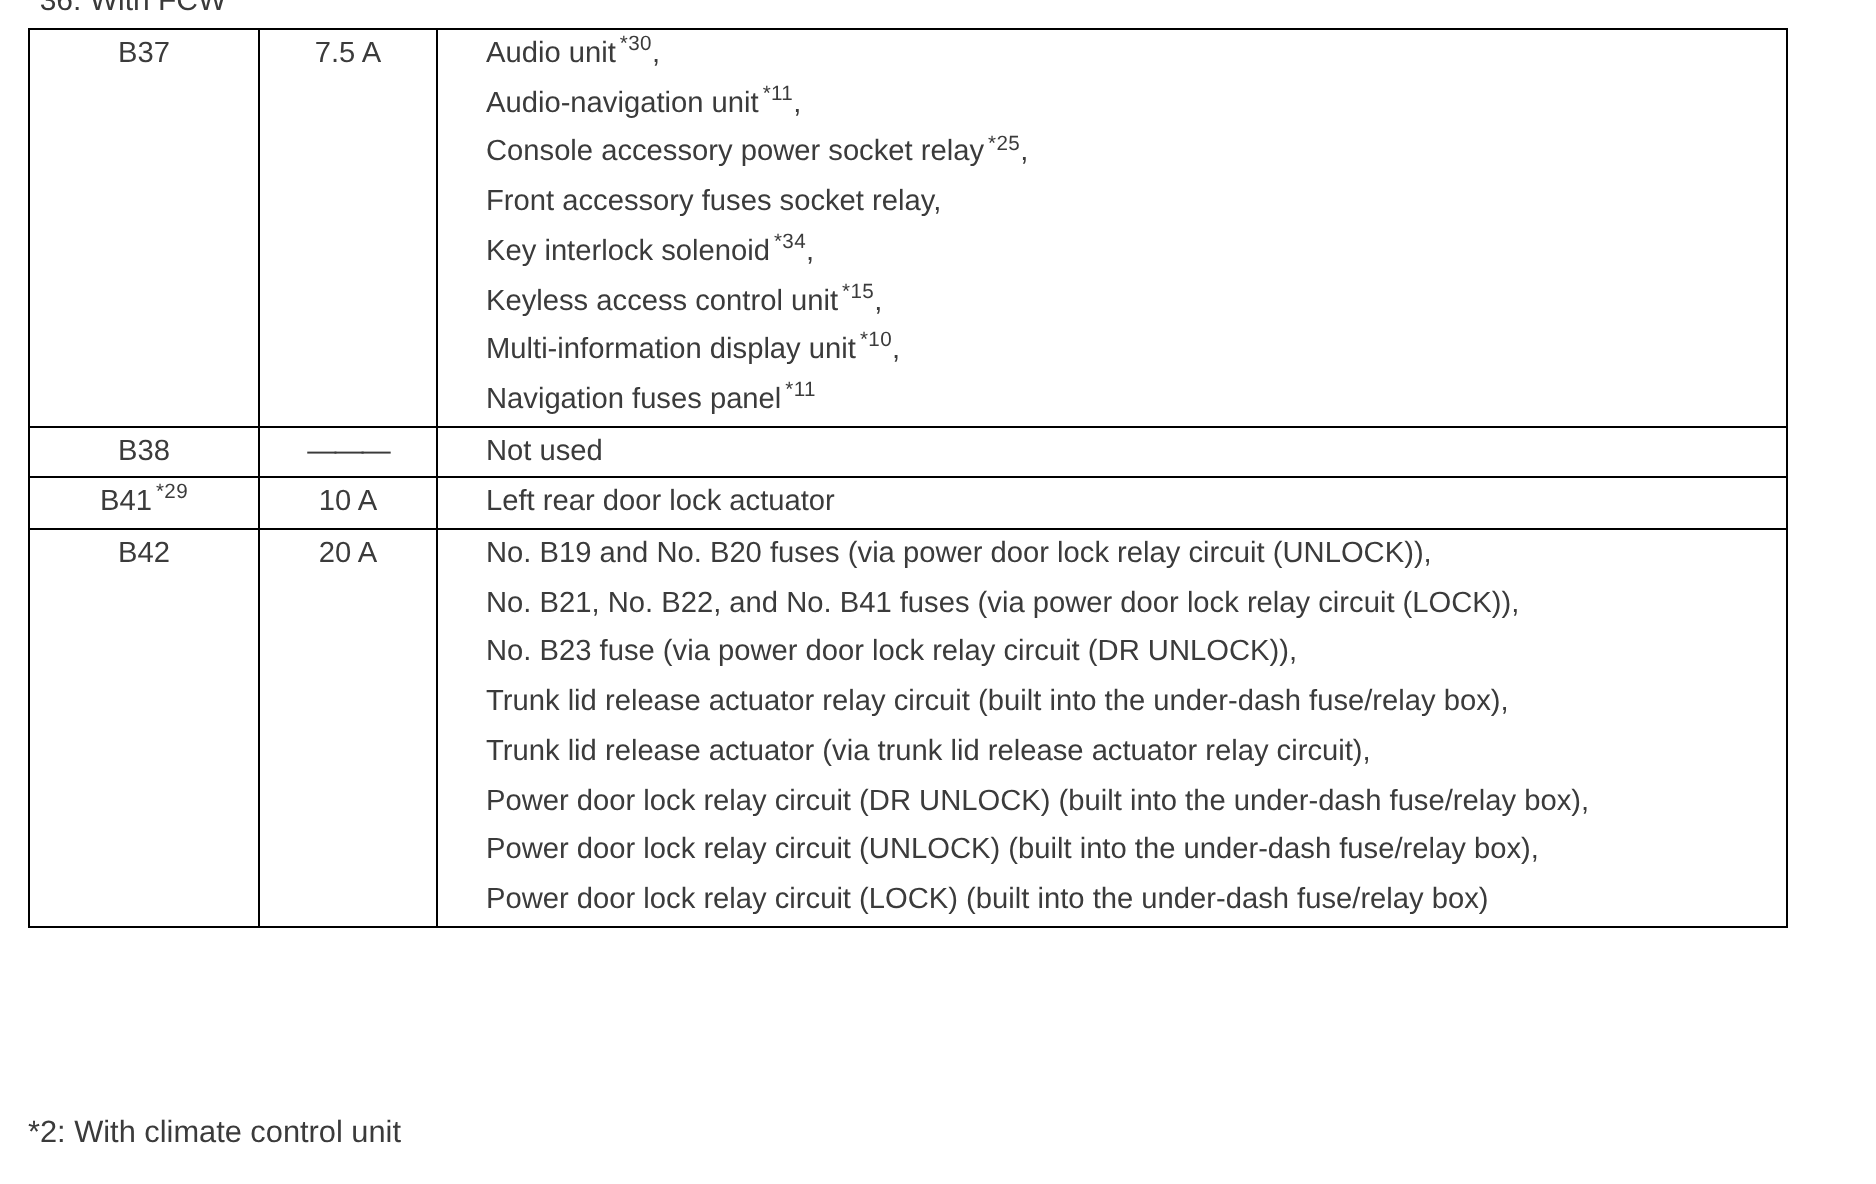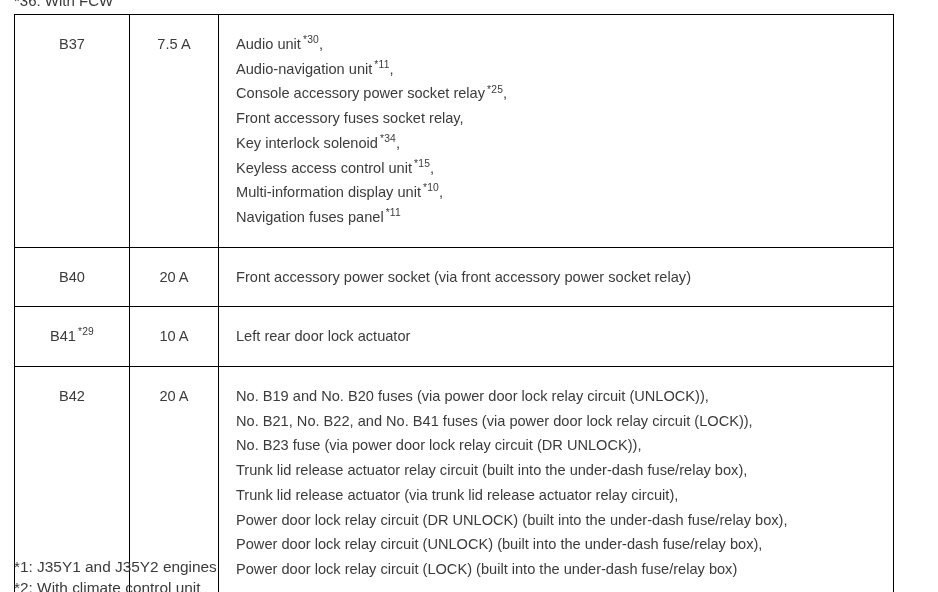--- a/index.html
+++ b/index.html
@@ -38,21 +38,21 @@
   table.fuse-table {
     position: absolute;
     left: 14px;
     top: 14px;
     width: 879px;
     border-collapse: collapse;
     table-layout: fixed;
   }
   table.fuse-table td {
     border: 1.4px solid #000000;
-    padding: 17px;
+    padding: 0;
     vertical-align: top;
     font-size: 14.6px;
     color: #3b3b3b;
   }
   col.c-fuse  { width: 115px; }
   col.c-amp   { width: 89px;  }
   col.c-desc  { width: 675px; }
 
   td.fuse-cell, td.amp-cell {
     text-align: center;
@@ -60,20 +60,21 @@
     white-space: nowrap;
   }
   td.desc-cell {
     text-align: left;
     padding: 5px 0 4px 6px;
   }
   .desc-line {
     display: block;
     line-height: 24.7px;
     white-space: nowrap;
+    margin-left: 24px;
   }
   .rowline { line-height: 24.7px; }
 
   sup.fn {
     font-size: 10.3px;
     vertical-align: super;
     line-height: 0;
     margin-left: 2px;
     letter-spacing: 0.2px;
   }
@@ -119,24 +120,24 @@
             <span class="desc-line"><span>Audio-navigation unit</span><sup class="fn">*11</sup><span>,</span></span>
             <span class="desc-line"><span>Console accessory power socket relay</span><sup class="fn">*25</sup><span>,</span></span>
             <span class="desc-line"><span>Front accessory fuses socket relay,</span></span>
             <span class="desc-line"><span>Key interlock solenoid</span><sup class="fn">*34</sup><span>,</span></span>
             <span class="desc-line"><span>Keyless access control unit</span><sup class="fn">*15</sup><span>,</span></span>
             <span class="desc-line"><span>Multi-information display unit</span><sup class="fn">*10</sup><span>,</span></span>
             <span class="desc-line"><span>Navigation fuses panel</span><sup class="fn">*11</sup></span>
           </td>
         </tr>
         <tr>
-          <td class="fuse-cell"><span class="rowline">B40</span></td>
-          <td class="amp-cell"><span class="rowline">20 A</span></td>
+          <td class="fuse-cell"><span class="rowline">B38</span></td>
+          <td class="amp-cell"><span class="rowline dashes">———</span></td>
           <td class="desc-cell">
-            <span class="desc-line"><span>Front accessory power socket (via front accessory power socket relay)</span></span>
+            <span class="desc-line"><span>Not used</span></span>
           </td>
         </tr>
         <tr>
           <td class="fuse-cell"><span class="rowline">B41</span><sup class="fn">*29</sup></td>
           <td class="amp-cell"><span class="rowline">10 A</span></td>
           <td class="desc-cell">
             <span class="desc-line"><span>Left rear door lock actuator</span></span>
           </td>
         </tr>
         <tr>
@@ -150,17 +151,16 @@
             <span class="desc-line"><span>Trunk lid release actuator (via trunk lid release actuator relay circuit),</span></span>
             <span class="desc-line"><span>Power door lock relay circuit (DR UNLOCK) (built into the under-dash fuse/relay box),</span></span>
             <span class="desc-line"><span>Power door lock relay circuit (UNLOCK) (built into the under-dash fuse/relay box),</span></span>
             <span class="desc-line"><span>Power door lock relay circuit (LOCK) (built into the under-dash fuse/relay box)</span></span>
           </td>
         </tr>
       </tbody>
   </table>
 
   <div class="footnotes">
-      <span class="fn-line">*1: J35Y1 and J35Y2 engines</span>
       <span class="fn-line">*2: With climate control unit</span>
     </div>
 
 </div>
 
 </body></html>

